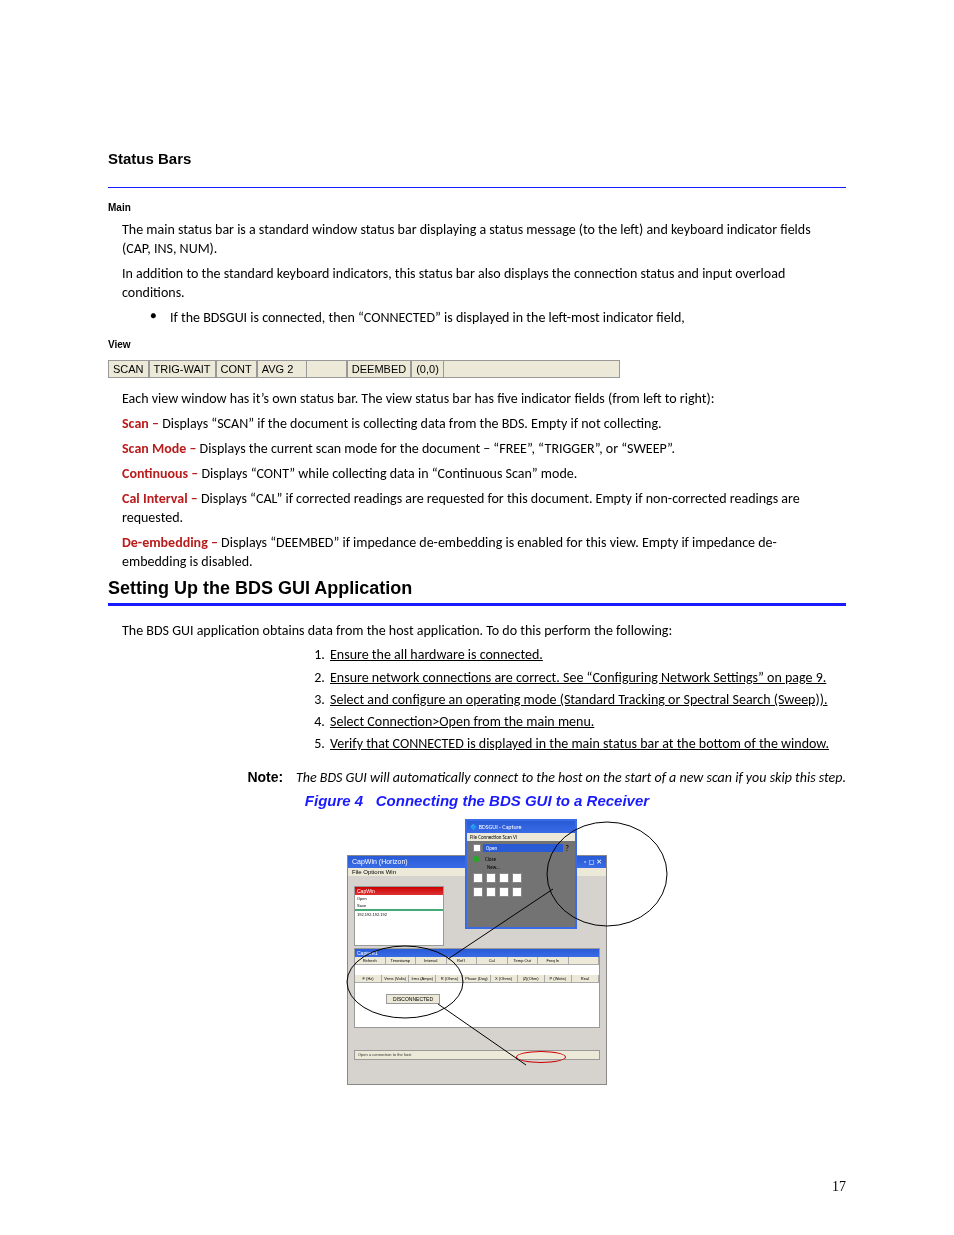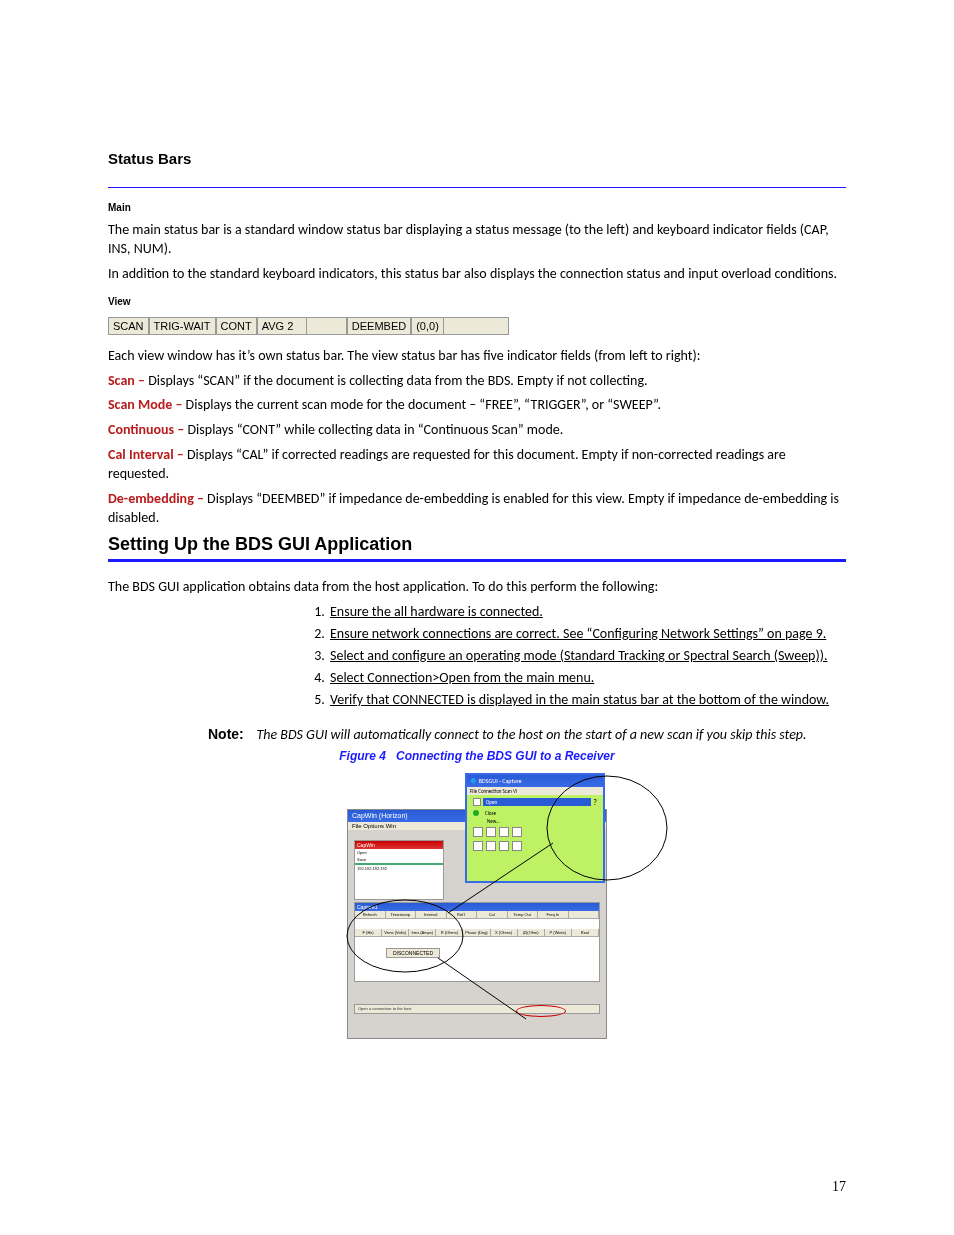--- a/index.html
+++ b/index.html
@@ -24,30 +24,30 @@
     font-weight: bold;
     font-size: 10px;
     margin-top: 12px;
     margin-bottom: 8px;
   }
   .rule-blue {
     border: none;
     border-top: 1.5px solid #1a1aff;
     margin: 4px 0 14px 0;
   }
-  p { margin: 6px 0; line-height: 1.35; }
+  p { margin: 6px 14px; line-height: 1.35; }
   ul.bullets { list-style: none; margin: 6px 0 10px 42px; }
   ul.bullets li { position: relative; padding-left: 20px; margin: 4px 0; line-height: 1.35; }
   ul.bullets li::before {
     content: "●"; position: absolute; left: 0; top: 0; font-size: 11px;
   }
   .status-strip {
     display: flex;
     margin: 10px 0 12px 0;
-    width: 401px;
+    width: 512px;
     font-family: Verdana, Arial, sans-serif;
     font-size: 11px;
   }
   .status-strip .cell {
     background: #ece9d8;
     border: 1px solid #999;
     padding: 2px 4px;
     white-space: nowrap;
   }
   .status-strip .spacer { flex: 1; background: #ece9d8; border: 1px solid #999; border-left: none; }
@@ -64,30 +64,30 @@
     border-top: 3px solid #1a1aff;
     margin: 4px 0 16px 0;
   }
   ol.steps {
     margin: 6px 0 8px 0;
     padding-left: 220px;
     list-style-position: outside;
     text-decoration: underline;
   }
   ol.steps li { margin: 2px 0 4px 0; padding-left: 2px; line-height: 1.3; }
-  .note-row { margin: 16px 0 6px 0; padding-left: 100px; }
+  .note-row { margin: 16px 0 6px 0; padding-left: 100px; text-align: right; }
   .note-label { font-family: Arial, sans-serif; font-weight: bold; font-size: 14px; }
   .note-text { font-style: italic; }
   .figure-caption {
     text-align: center;
     color: #1a1aff;
     font-family: Arial, sans-serif;
     font-weight: bold;
     font-style: italic;
-    font-size: 12px;
+    font-size: 15px;
     margin: 6px 0 10px 0;
   }
   .figure-area {
     position: relative;
     width: 260px;
     height: 230px;
     margin: 0 auto;
     background: #d6d3ce;
     border: 1px solid #888;
     font-family: Tahoma, sans-serif;
@@ -99,21 +99,21 @@
   .fa-body { position:relative; height:190px; }
   .fa-sub { position:absolute; left:6px; top:10px; width:90px; height:60px; border:1px solid #999; background:#fff; }
   .fa-sub .t { background: linear-gradient(#c00,#d33); color:#fff; font-size:5px; padding:1px 2px;}
   .fa-sub .row { font-size:4px; padding:1px 2px; color:#000; }
   .fa-dock { position:absolute; left:6px; top:72px; right:6px; height:80px; background:#fff; border:1px solid #999; }
   .fa-dock .t { background: linear-gradient(#2a5bd7,#3a6be7); color:#fff; font-size:5px; padding:1px 2px;}
   .fa-tablehead { display:flex; font-size:4px; background:#ece9d8; border-bottom:1px solid #aaa; }
   .fa-tablehead span { flex:1; text-align:center; border-right:1px solid #aaa; padding:1px 0;}
   .fa-disc { position:absolute; left:38px; top:118px; background:#ece9d8; border:1px solid #999; font-size:5px; padding:1px 6px; }
   .fa-popup {
-    position:absolute; right: -1px; top:-20px; width:140px; height:110px; background:#bef264; border:2px solid #3a6be7;
+    position:absolute; right: -1px; top:-20px; width:112px; height:110px; background:#737373; border:2px solid #3a6be7;
   }
   .fa-popup .t { background: linear-gradient(#2a5bd7,#3a6be7); color:#fff; font-size:6px; padding:2px 3px;}
   .fa-popup .menubar { background:#ece9d8; font-size:5px; padding:1px 3px; }
   .fa-popup .open-row { background:#2a5bd7; color:#fff; font-size:5px; padding:1px 3px; margin:1px 6px; }
   .fa-popup .item { font-size:5px; padding:1px 9px; }
   .fa-popup .icons { display:flex; gap:3px; padding:2px 6px; }
   .fa-popup .ic { width:10px; height:10px; background:#fff; border:1px solid #888; }
   .fa-bottom { position:absolute; left:6px; right:6px; bottom:6px; height:10px; background:#ece9d8; border:1px solid #999; font-size:4px; padding:1px 3px; color:#333; }
   .red-oval { position:absolute; right:40px; bottom:3px; width:50px; height:12px; border:1.5px solid #c00; border-radius:50%; }
   .page-num {
@@ -126,20 +126,21 @@
 <body>
 
 <div class="h2">Status Bars</div>
 <hr class="rule-blue">
 
 <div class="h3">Main</div>
 <p>The main status bar is a standard window status bar displaying a status message (to the left) and keyboard indicator fields (CAP, INS, NUM).</p>
 <p>In addition to the standard keyboard indicators, this status bar also displays the connection status and input overload conditions.</p>
 
 <ul class="bullets">
+  <li>If the BDSGUI is connected, then “CONNECTED” is displayed in the left-most indicator field,</li>
 </ul>
 
 <div class="h3">View</div>
 
 <div class="status-strip">
   <div class="cell">SCAN</div>
   <div class="cell">TRIG-WAIT</div>
   <div class="cell">CONT</div>
   <div class="cell" style="flex:0 0 50px">AVG 2</div>
   <div class="cell" style="flex:0 0 40px;border-left:none"></div>

